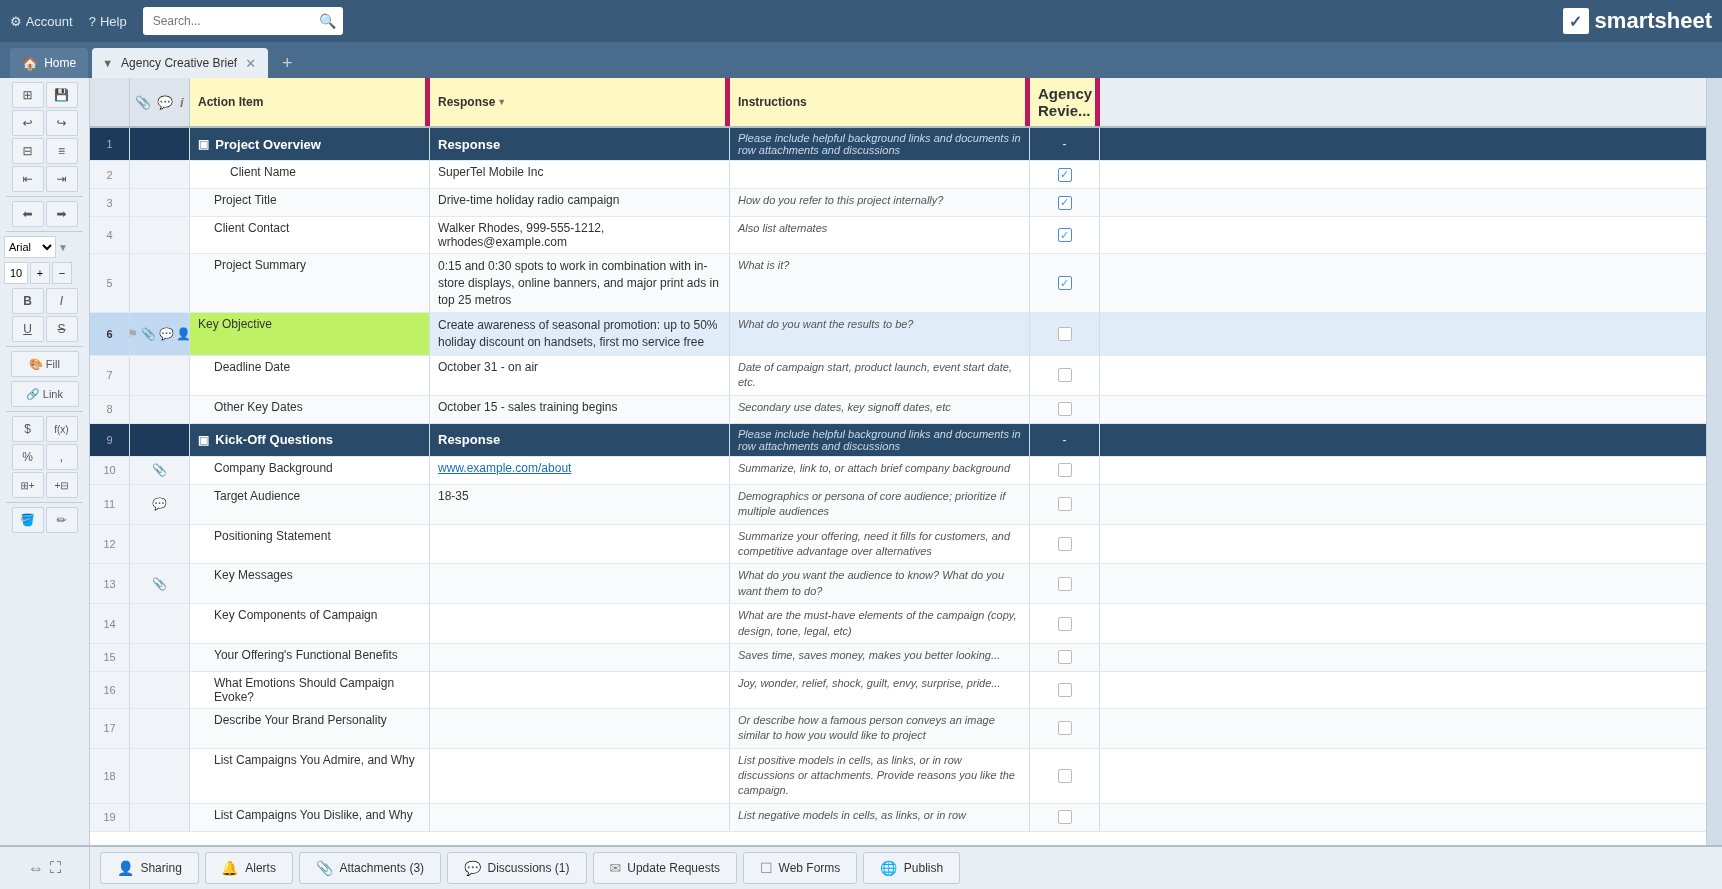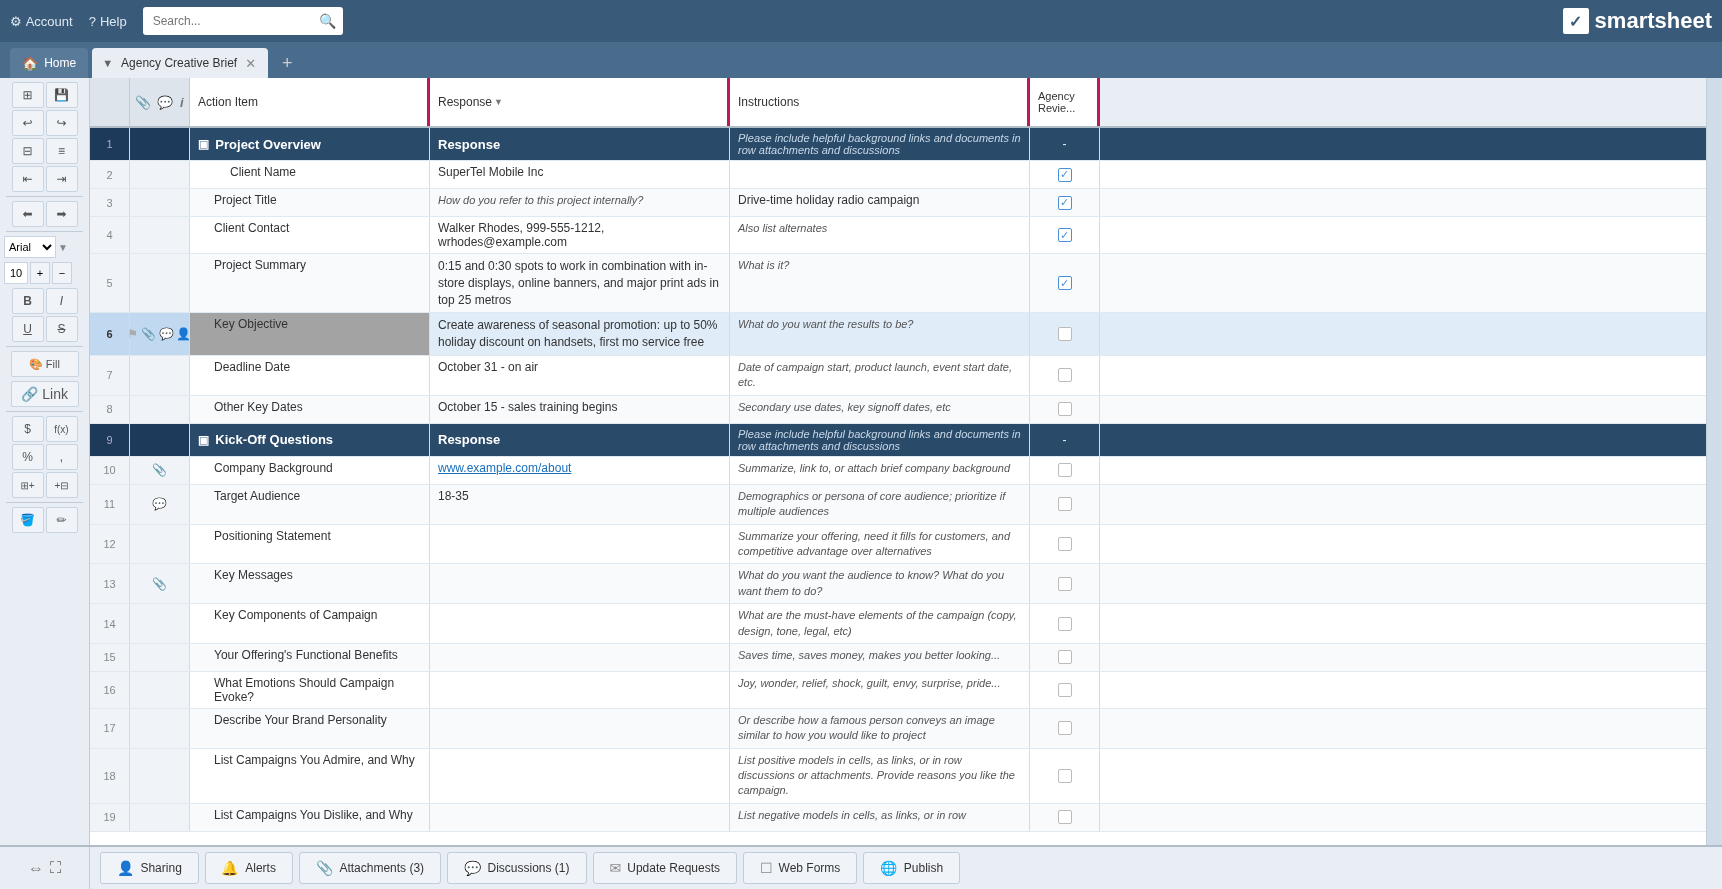--- a/index.html
+++ b/index.html
@@ -192,36 +192,36 @@
       background: #e8eef4;
       border-bottom: 2px solid #b0bcc8;
       min-height: 50px;
     }
     .row-num-col { width: 40px; min-width: 40px; border-right: 1px solid #c0ccd8; background: #dde4ec; }
     .row-icons-col { width: 60px; min-width: 60px; border-right: 1px solid #c0ccd8; background: #dde4ec; display: flex; align-items: center; justify-content: center; gap: 4px; }
     .col-icons-header { display: flex; gap: 6px; align-items: center; }
     .col-icon { font-size: 13px; color: #777; cursor: pointer; }
 
     .col-header {
-      border-right: 3px solid #be185d;
+      border-right: 5px solid #be185d;
       display: flex;
       align-items: center;
       padding: 4px 8px;
       font-size: 12px;
-      font-weight: normal;
+      font-weight: bold;
       color: #333;
-      background: #ffffff;
+      background: #fef9c3;
       position: relative;
       cursor: pointer;
       user-select: none;
     }
     .col-action { width: 240px; min-width: 240px; }
     .col-response { width: 300px; min-width: 300px; }
     .col-instructions { width: 300px; min-width: 300px; }
-    .col-agency { width: 70px; min-width: 70px; font-size: 11px; }
+    .col-agency { width: 70px; min-width: 70px; font-size: 15px; }
     .col-dropdown { font-size: 9px; color: #777; margin-left: 2px; }
 
     
     .sheet-rows { overflow-y: auto; overflow-x: hidden; flex: 1; }
     .sheet-row {
       display: flex;
       border-bottom: 1px solid #e0e8f0;
       min-height: 28px;
       background: #fff;
     }
@@ -432,21 +432,21 @@
     </div>
     <div class="toolbar-row">
       <button class="toolbar-btn" style="text-decoration:underline;">U</button>
       <button class="toolbar-btn" style="text-decoration:line-through;">S</button>
     </div>
     <div class="toolbar-divider"></div>
     <div class="toolbar-row">
       <button class="toolbar-btn wide" style="font-size:11px;">🎨 Fill</button>
     </div>
     <div class="toolbar-row" style="margin-top:2px;">
-      <button class="toolbar-btn wide" style="font-size:14px;">🔗 Link</button>
+      <button class="toolbar-btn wide" style="font-size:11px;">🔗 Link</button>
     </div>
     <div class="toolbar-divider"></div>
     <div class="toolbar-row">
       <button class="toolbar-btn">$</button>
       <button class="toolbar-btn" style="font-size:10px;">f(x)</button>
     </div>
     <div class="toolbar-row">
       <button class="toolbar-btn">%</button>
       <button class="toolbar-btn">,</button>
     </div>
@@ -517,24 +517,24 @@
         <div class="cell cell-instructions"></div>
         <div class="cell cell-agency">
           <div class="checkbox-checked">✓</div>
         </div>
       </div>
 
       <div class="sheet-row alt">
         <div class="row-num">3</div>
         <div class="row-icons-cell"></div>
         <div class="cell cell-action" style="padding-left:24px;">Project Title</div>
+        <div class="cell cell-response">Drive-time holiday radio campaign</div>
         <div class="cell cell-instructions">
             <span class="instructions-text">How do you refer to this project internally?</span>
           </div>
-        <div class="cell cell-response">Drive-time holiday radio campaign</div>
         <div class="cell cell-agency">
           <div class="checkbox-checked">✓</div>
         </div>
       </div>
 
       <div class="sheet-row">
         <div class="row-num">4</div>
         <div class="row-icons-cell"></div>
         <div class="cell cell-action" style="padding-left:24px;">Client Contact</div>
         <div class="cell cell-response">Walker Rhodes, 999-555-1212, wrhodes@example.com</div>
@@ -560,21 +560,21 @@
       </div>
 
       <div class="sheet-row row-6-selected">
         <div class="row-num" style="background:#c0d8f0; font-weight:bold; color:#333;">6</div>
         <div class="row-icons-cell" style="background:#c0d8f0;">
           <span class="row-cell-icon">⚑</span>
           <span class="row-cell-icon">📎</span>
           <span class="row-cell-icon">💬</span>
           <span class="row-cell-icon">👤</span>
         </div>
-        <div class="cell cell-action" style="padding-left:24px; background:#a3a3a3;">Key Objective</div>
+        <div class="cell cell-action" style="padding-left:8px; background:#bef264;">Key Objective</div>
         <div class="cell cell-response" style="background:#e0ecf8; line-height:1.4;">Create awareness of seasonal promotion: up to 50% holiday discount on handsets, first mo service free</div>
         <div class="cell cell-instructions" style="background:#e0ecf8;">
             <span class="instructions-text">What do you want the results to be?</span>
           </div>
         <div class="cell cell-agency" style="background:#e0ecf8;">
           <div class="checkbox-empty"></div>
         </div>
       </div>
 
       <div class="sheet-row">

